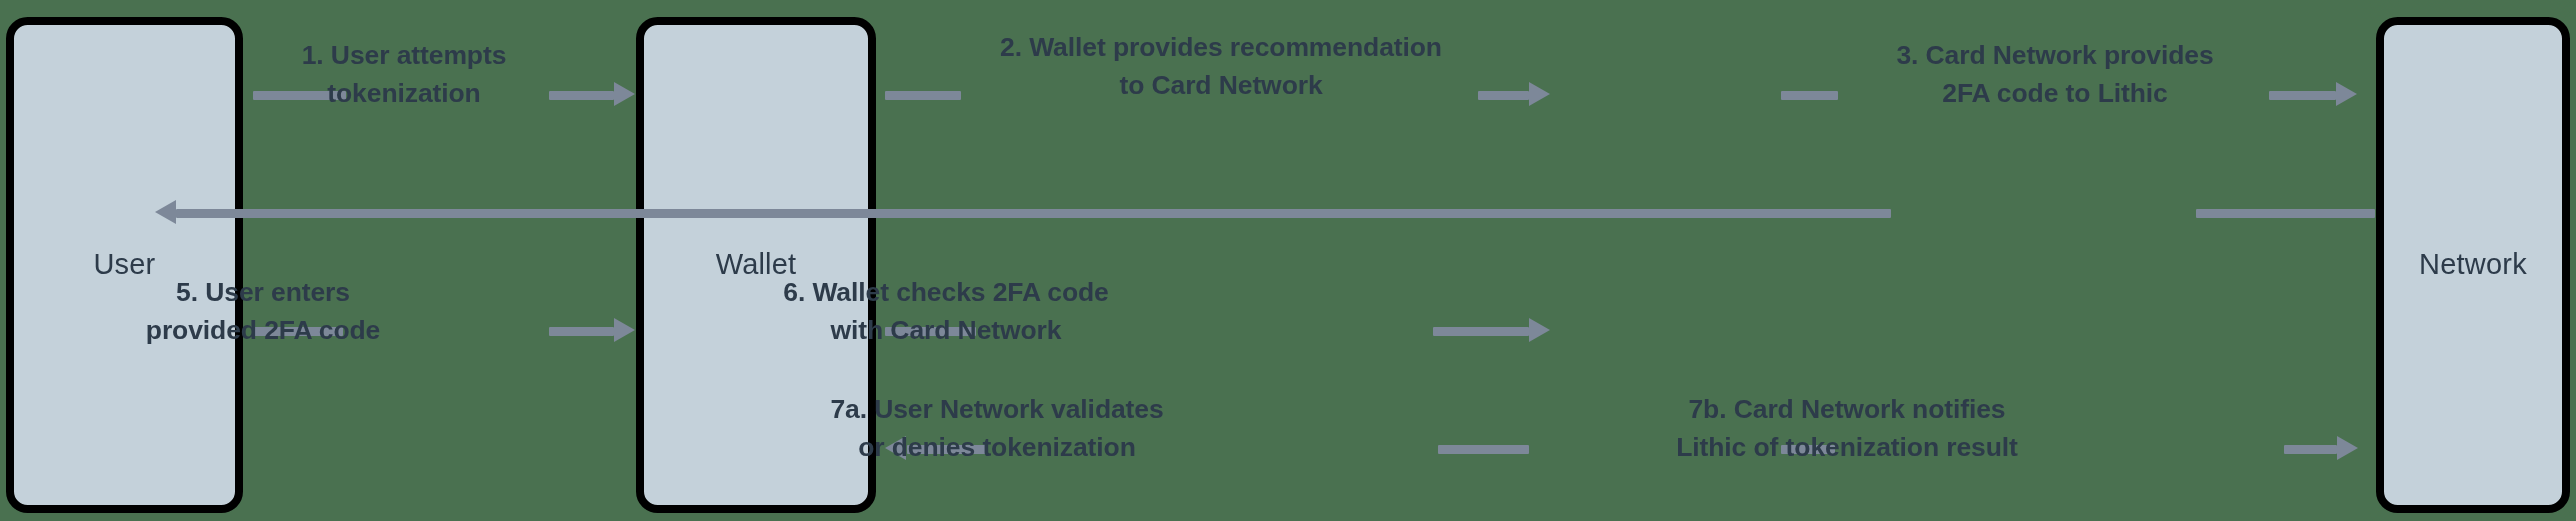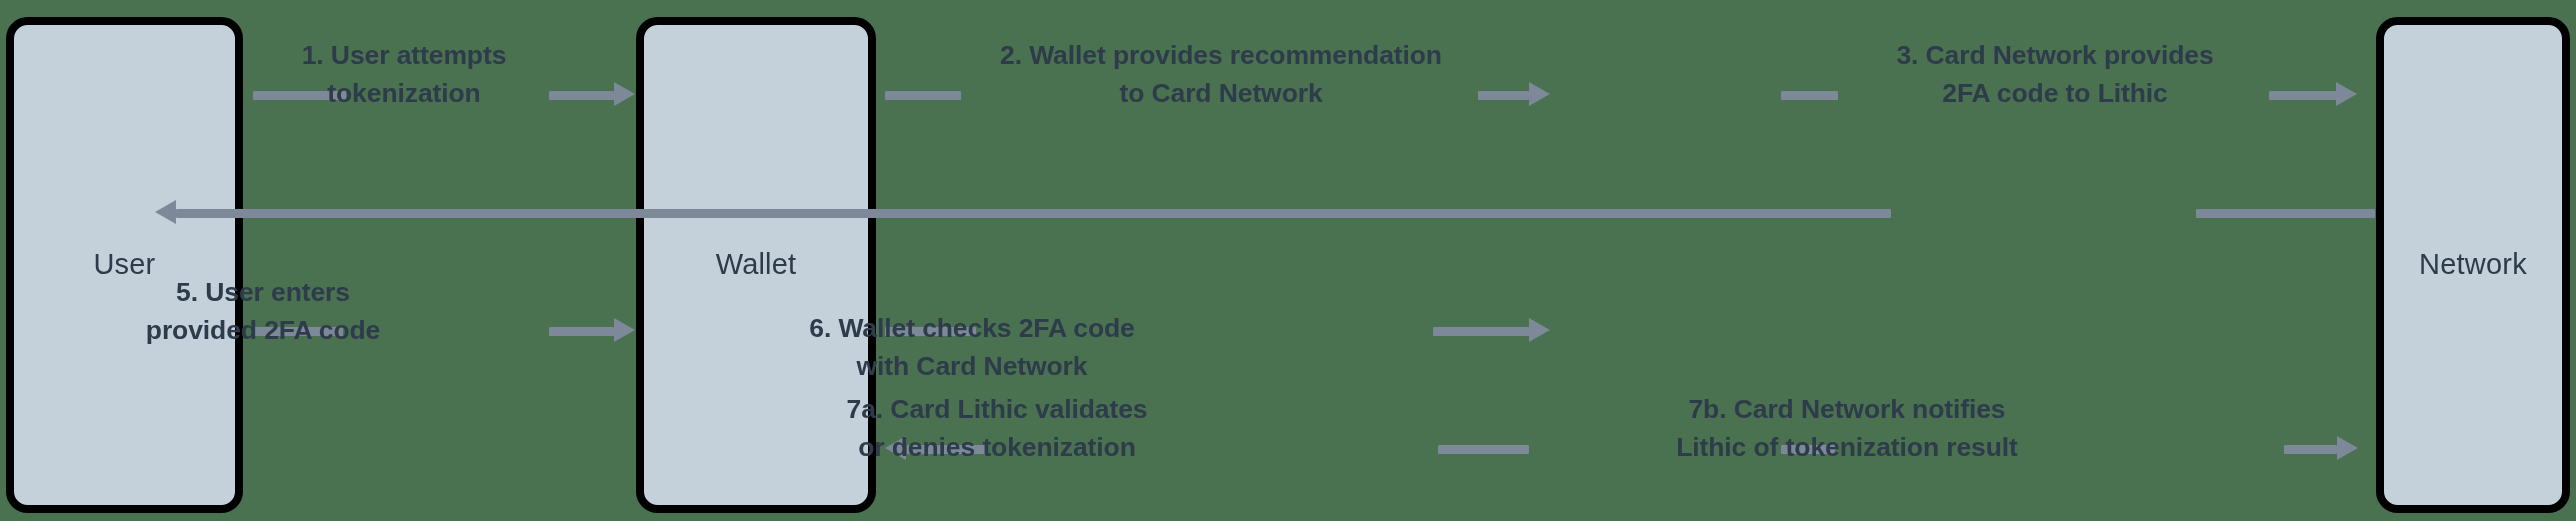--- a/index.html
+++ b/index.html
@@ -100,21 +100,21 @@
     <span class="head right" style="left:614px;"></span>
   </div>
   <div class="caption" style="left:262px; top:75px; width:284px; transform:translate(0,-50%);">1. User attempts
 tokenization</div>
 
   <div class="flow" style="left:0; top:95px;">
     <span class="seg" style="left:885px; width:76px;"></span>
     <span class="seg" style="left:1478px; width:51px;"></span>
     <span class="head right" style="left:1529px;"></span>
   </div>
-  <div class="caption" style="left:1221px; top:75px; width:667px;">2. Wallet provides recommendation
+  <div class="caption" style="left:1221px; top:67px; width:667px;">2. Wallet provides recommendation
 to Card Network</div>
 
   <div class="flow" style="left:0; top:95px;">
     <span class="seg" style="left:1781px; width:57px;"></span>
     <span class="seg" style="left:2269px; width:67px;"></span>
     <span class="head right" style="left:2336px;"></span>
   </div>
   <div class="caption" style="left:2055px; top:75px; width:421px;">3. Card Network provides
 2FA code to Lithic</div>
 
@@ -130,29 +130,29 @@
     <span class="head right" style="left:614px;"></span>
   </div>
   <div class="caption" style="left:263px; top:312px; width:284px;">5. User enters
 provided 2FA code</div>
 
   <div class="flow" style="left:0; top:331px;">
     <span class="seg" style="left:885px; width:91px;"></span>
     <span class="seg" style="left:1433px; width:96px;"></span>
     <span class="head right" style="left:1529px;"></span>
   </div>
-  <div class="caption" style="left:972px; top:312px; width:441px;margin-top:36px;">6. Wallet checks 2FA code
+  <div class="caption" style="left:946px; top:312px; width:441px;">6. Wallet checks 2FA code
 with Card Network</div>
 
   <div class="flow" style="left:0; top:449px;">
     <span class="seg" style="left:1438px; width:91px;"></span>
     <span class="seg" style="left:907px; width:81px;"></span>
     <span class="head left" style="left:885px;"></span>
   </div>
-  <div class="caption" style="left:997px; top:429px; width:431px;">7a. Card Lithic validates
+  <div class="caption" style="left:997px; top:429px; width:431px;">7a. User Network validates
 or denies tokenization</div>
 
   <div class="flow" style="left:0; top:449px;">
     <span class="seg" style="left:1781px; width:54px;"></span>
     <span class="seg" style="left:2284px; width:53px;"></span>
     <span class="head right" style="left:2337px;"></span>
   </div>
   <div class="caption" style="left:1847px; top:429px; width:431px;">7b. Card Network notifies
 Lithic of tokenization result</div>
 

